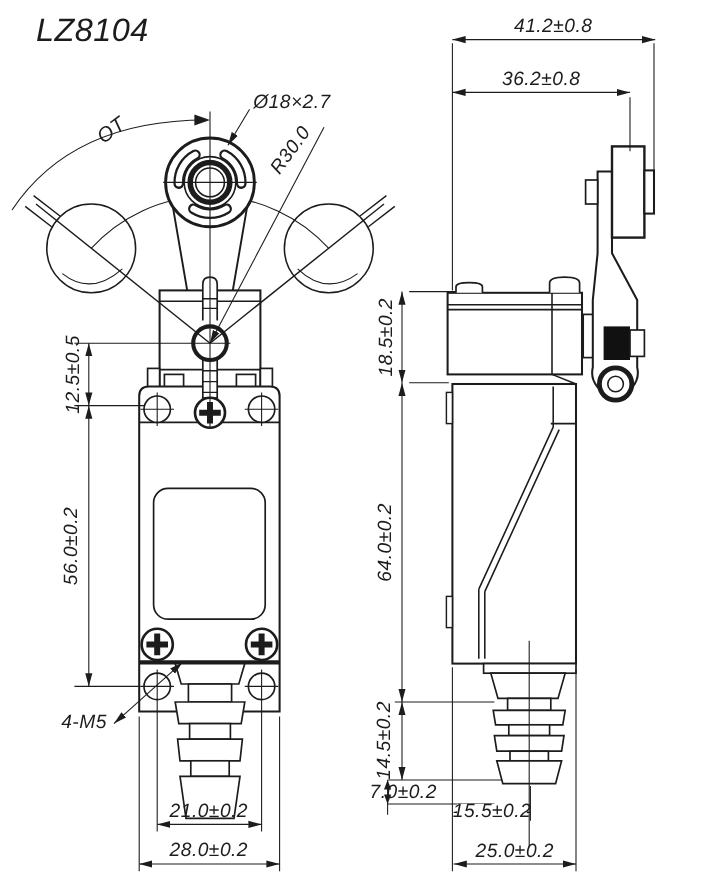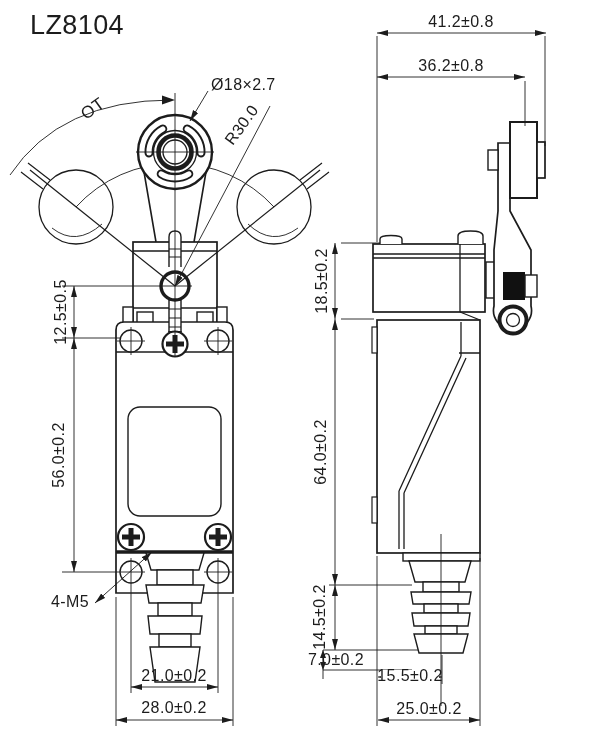--- a/index.html
+++ b/index.html
@@ -1,16 +1,16 @@
 <!DOCTYPE html>
 <html><head>
 <meta charset="utf-8">
 <style>
   html,body{margin:0;padding:0;background:#ffffff;}
-  .page{width:600px;height:735px;background:#fff;position:relative;font-family:"Liberation Sans",sans-serif;}
+  .page{width:600px;height:735px;background:#fff;position:relative;font-family:"Liberation Sans",sans-serif;font-style:italic;}
   svg text{font-family:"Liberation Sans",sans-serif;fill:#1c1c1c;letter-spacing:.4px;}
   .t-title{font-size:27px;}
   .t-dim{font-size:16px;}
   .t-ot{font-size:17px;}
   .ln{stroke:#1c1c1c;fill:none;stroke-width:1.6;}
   .ln17{stroke:#1c1c1c;fill:none;stroke-width:1.7;}
   .ln14{stroke:#1c1c1c;fill:none;stroke-width:1.4;}
   .ln13{stroke:#1c1c1c;fill:none;stroke-width:1.3;}
   .ln12{stroke:#1c1c1c;fill:none;stroke-width:1.2;}
   .thin{stroke:#1c1c1c;fill:none;stroke-width:.9;}

